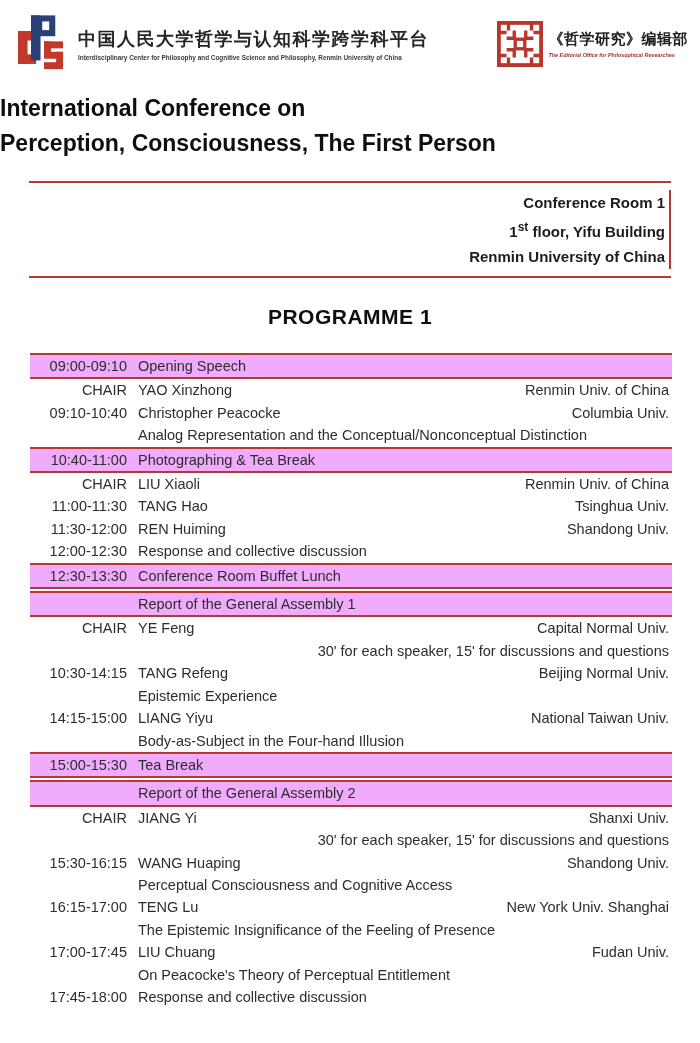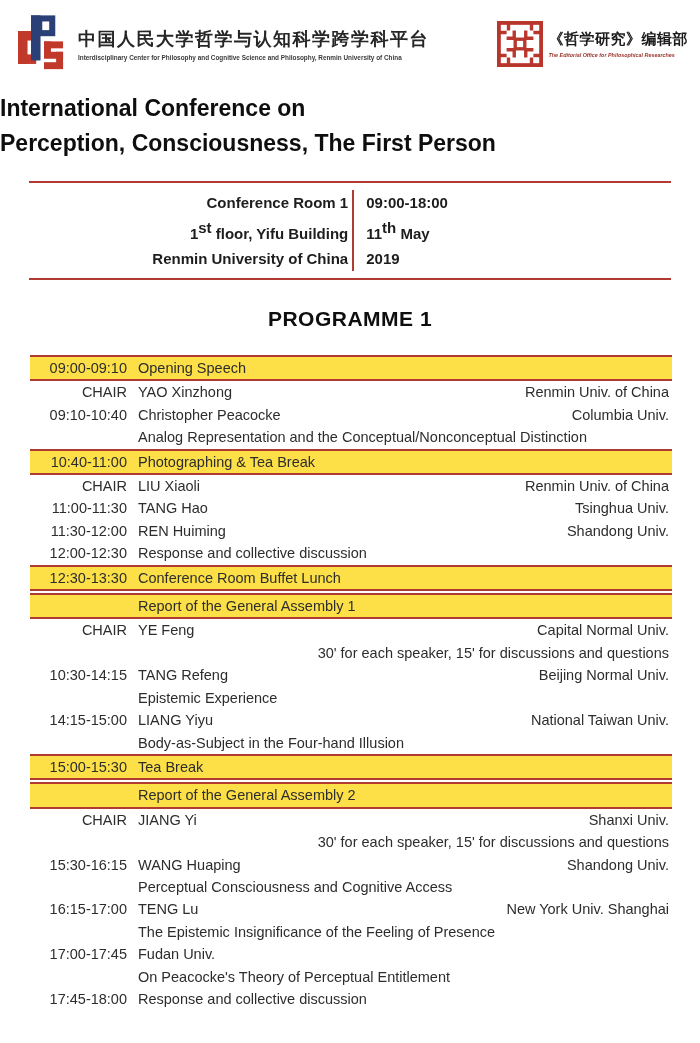--- a/index.html
+++ b/index.html
@@ -48,36 +48,36 @@
   }
   .info-left {
     flex: 1 1 50%; text-align: right; padding-right: 4px;
     font-weight: bold; font-size: 15px; line-height: 25px; color: #1d1d1d;
   }
   .info-divider { width: 2px; background: #b13a31; }
   .info-right {
     flex: 1 1 49%; text-align: left; padding-left: 12px;
     font-weight: bold; font-size: 15px; line-height: 25px; color: #1d1d1d;
   }
-  sup { font-size: 15px; }
+  sup { font-size: 12px; }
 
   
   .prog-title {
     text-align: center; font-weight: bold; font-size: 21px;
     color: #0e0e0e; margin-top: 27px; letter-spacing: 0.5px;
   }
 
   
   .schedule { margin: 24px 28px 0 30px; }
   .p-row {
     display: flex; font-size: 14.5px; line-height: 22.4px;
     color: #2d2d2d; padding-right: 3px;
   }
   .p-row.hl {
-    background: #fde047;
+    background: #f0abfc;
     border-top: 2px solid #b13a31;
     border-bottom: 2px solid #b13a31;
   }
   .p-row.hl + .p-row.hl { margin-top: 2px; }
   .col-time {
     width: 108px; flex: 0 0 108px; text-align: right;
     padding-right: 11px; white-space: nowrap;
   }
   .col-text { flex: 1 1 auto; }
   .col-right { flex: 0 0 auto; text-align: right; white-space: nowrap; }
@@ -130,25 +130,20 @@
     <div>Perception, Consciousness, The First Person</div>
   </div>
 
   <div class="info-box">
     <div class="info-left">
       <div>Conference Room 1</div>
       <div><span>1</span><sup>st</sup><span> floor, Yifu Building</span></div>
       <div>Renmin University of China</div>
     </div>
     <div class="info-divider"></div>
-    <div class="info-right">
-      <div>09:00-18:00</div>
-      <div><span>11</span><sup>th</sup><span> May</span></div>
-      <div>2019</div>
-    </div>
   </div>
 
   <div class="prog-title">PROGRAMME 1</div>
 
   <div class="schedule" id="schedule">
       <div class="p-row hl">
         <div class="col-time">09:00-09:10</div>
         <div class="col-text">Opening Speech</div>
         <div class="col-right"></div>
       </div>
@@ -271,20 +266,21 @@
         <div class="col-text">TENG Lu</div>
         <div class="col-right">New York Univ. Shanghai</div>
       </div>
       <div class="p-row">
         <div class="col-time"></div>
         <div class="col-text">The Epistemic Insignificance of the Feeling of Presence</div>
         <div class="col-right"></div>
       </div>
       <div class="p-row">
         <div class="col-time">17:00-17:45</div>
+        <div class="col-text">LIU Chuang</div>
         <div class="col-right">Fudan Univ.</div>
       </div>
       <div class="p-row">
         <div class="col-time"></div>
         <div class="col-text">On Peacocke's Theory of Perceptual Entitlement</div>
         <div class="col-right"></div>
       </div>
       <div class="p-row">
         <div class="col-time">17:45-18:00</div>
         <div class="col-text">Response and collective discussion</div>

